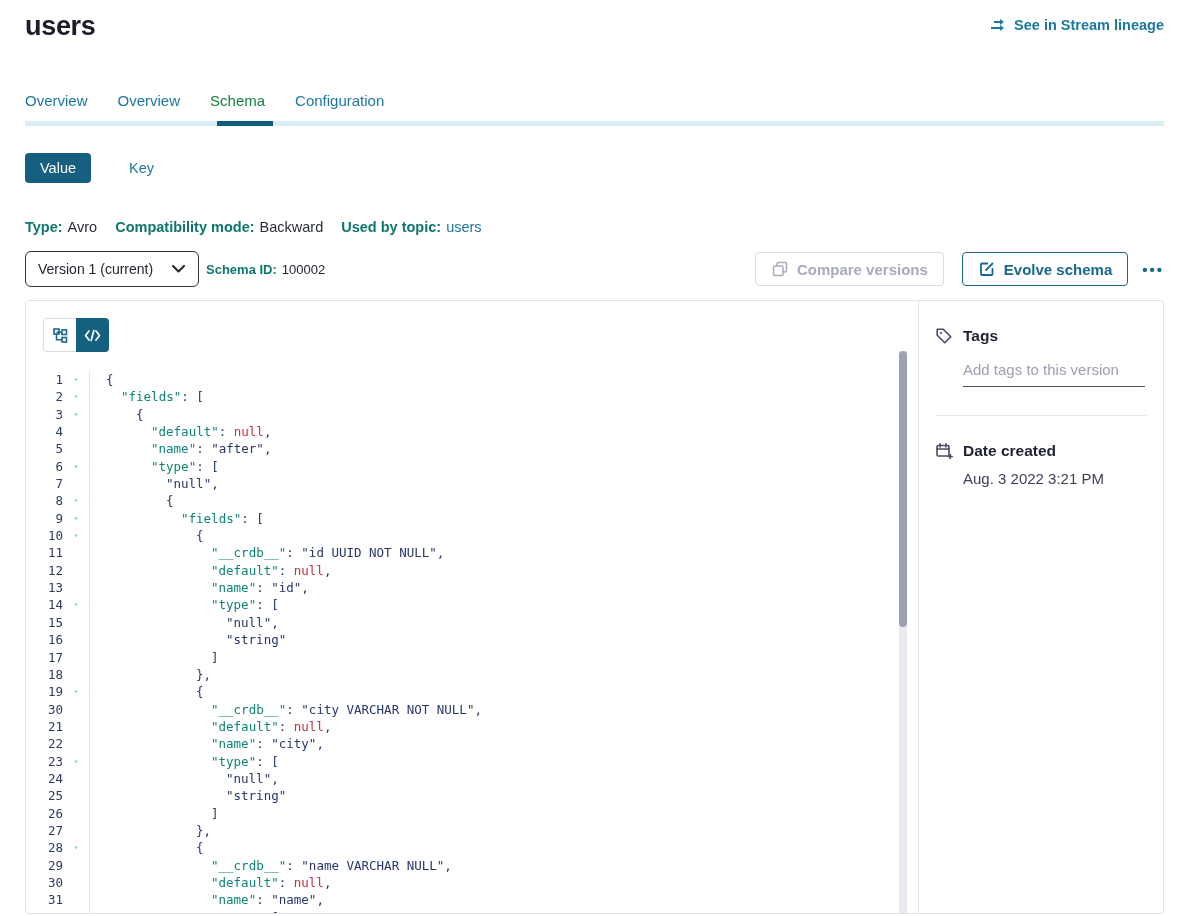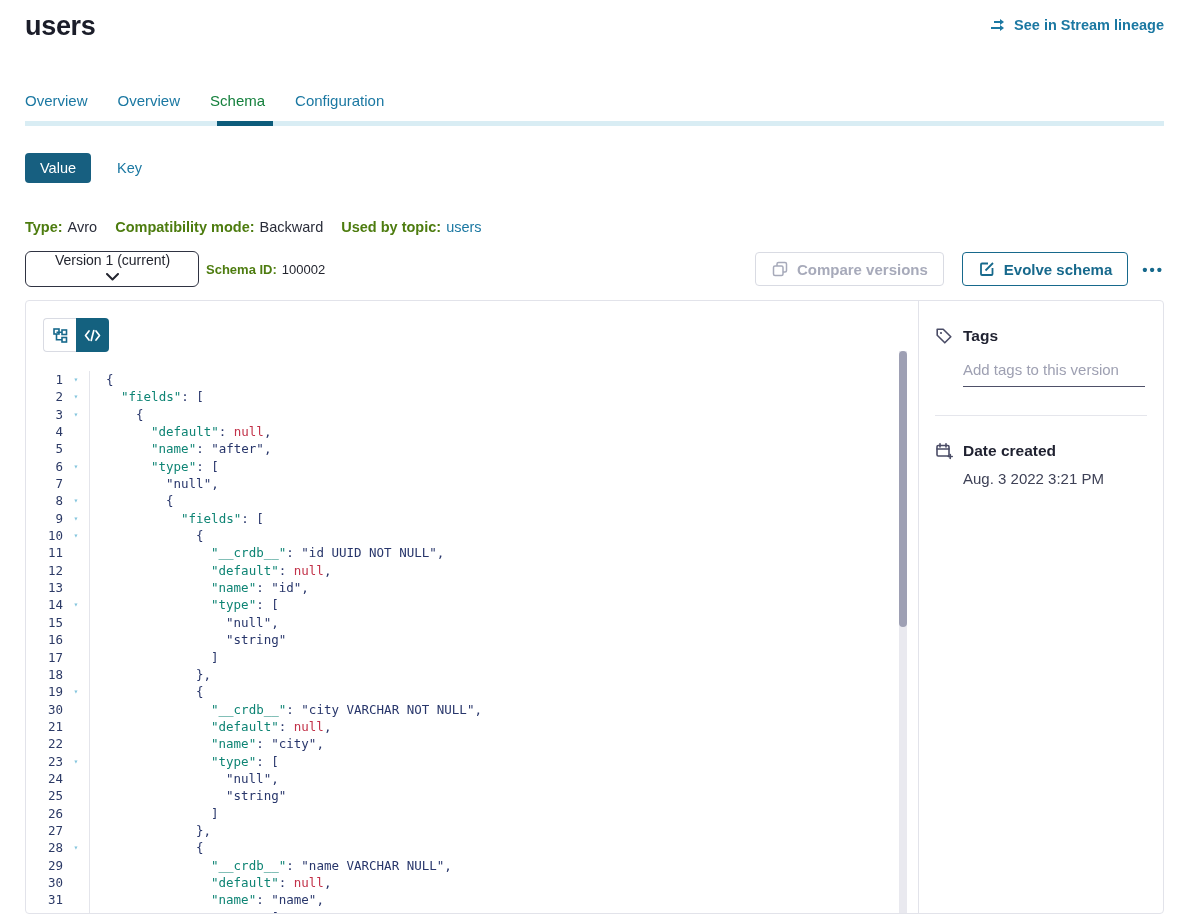--- a/index.html
+++ b/index.html
@@ -21,34 +21,34 @@
   
   .tabs { display:flex; gap:30px; margin-top:48px; font-size:15px; }
   .tab { color:#1B78A2; cursor:pointer; padding-bottom:0; }
   .tab.active { color:#15803d; font-weight:400;text-align:right; }
   .tab-track { margin-top:12px; height:5px; background:#D9EDF4; position:relative; }
   .tab-track .active-seg { position:absolute; left:192px; width:56px; height:5px; background:#0D5C7B; }
 
   
   .vk-row { margin-top:27px; display:flex; align-items:center; }
   .vk-value { background:#175F80; color:#fff; border:none; border-radius:4px; padding:7px 15px; font-size:14.5px; font-family:inherit; cursor:pointer; }
-  .vk-key { color:#1B78A2; font-size:14.5px; margin-left:26px; cursor:pointer; }
+  .vk-key { color:#1B78A2; font-size:14.5px; margin-left:38px; cursor:pointer; }
 
   
   .meta-row { margin-top:36px; display:flex; align-items:center; gap:18px; font-size:14.5px; color:#2A2D3A; }
   .meta-group { display:flex; gap:5px; }
-  .meta-label { font-weight:700; color:#4d7c0f; }
+  .meta-label { font-weight:700; color:#0f766e; }
   .meta-link { color:#1B78A2; cursor:pointer; }
 
   
   .controls-row { margin-top:16px; display:flex; align-items:center; }
   .version-select {
     width:174px; height:36px; border:1.5px solid #2F3342; border-radius:6px;
     display:flex; align-items:center; justify-content:space-between; padding:0 11px 0 12px;
-    font-size:14px; color:#23252F; cursor:pointer; background:#fff;flex-direction:column;
+    font-size:14px; color:#23252F; cursor:pointer; background:#fff;
   }
   .schema-id { margin-left:7px; font-size:13px; display:flex; gap:5px; }
   .spacer { flex:1; }
   .btn { height:34px; display:flex; align-items:center; gap:8px; border-radius:4px; font-size:15px; font-weight:700; padding:0 15px; background:#fff; cursor:pointer; font-family:inherit; }
   .btn-compare { border:1px solid #D9DBE3; color:#A7AABA; }
   .btn-evolve { border:1px solid #17698C; color:#17698C; margin-left:18px; }
   .more-btn { margin-left:14px; color:#17698C; font-size:15px; font-weight:700; letter-spacing:2px; cursor:pointer; }
 
   
   .card { margin-top:13px; height:614px; border:1px solid #E2E3EA; border-radius:4px; display:flex; overflow:hidden; background:#fff; }

